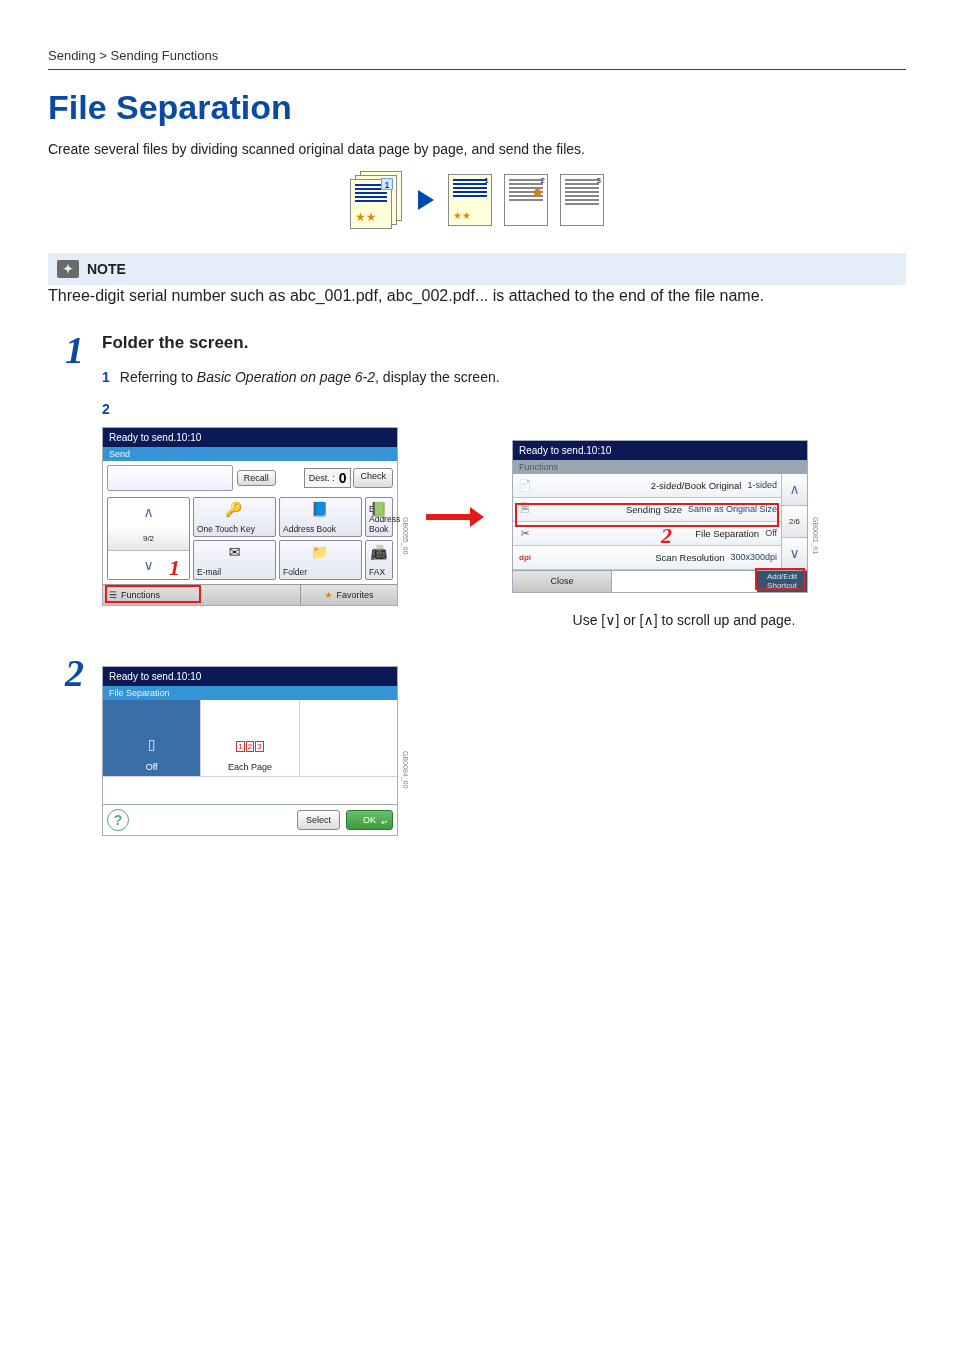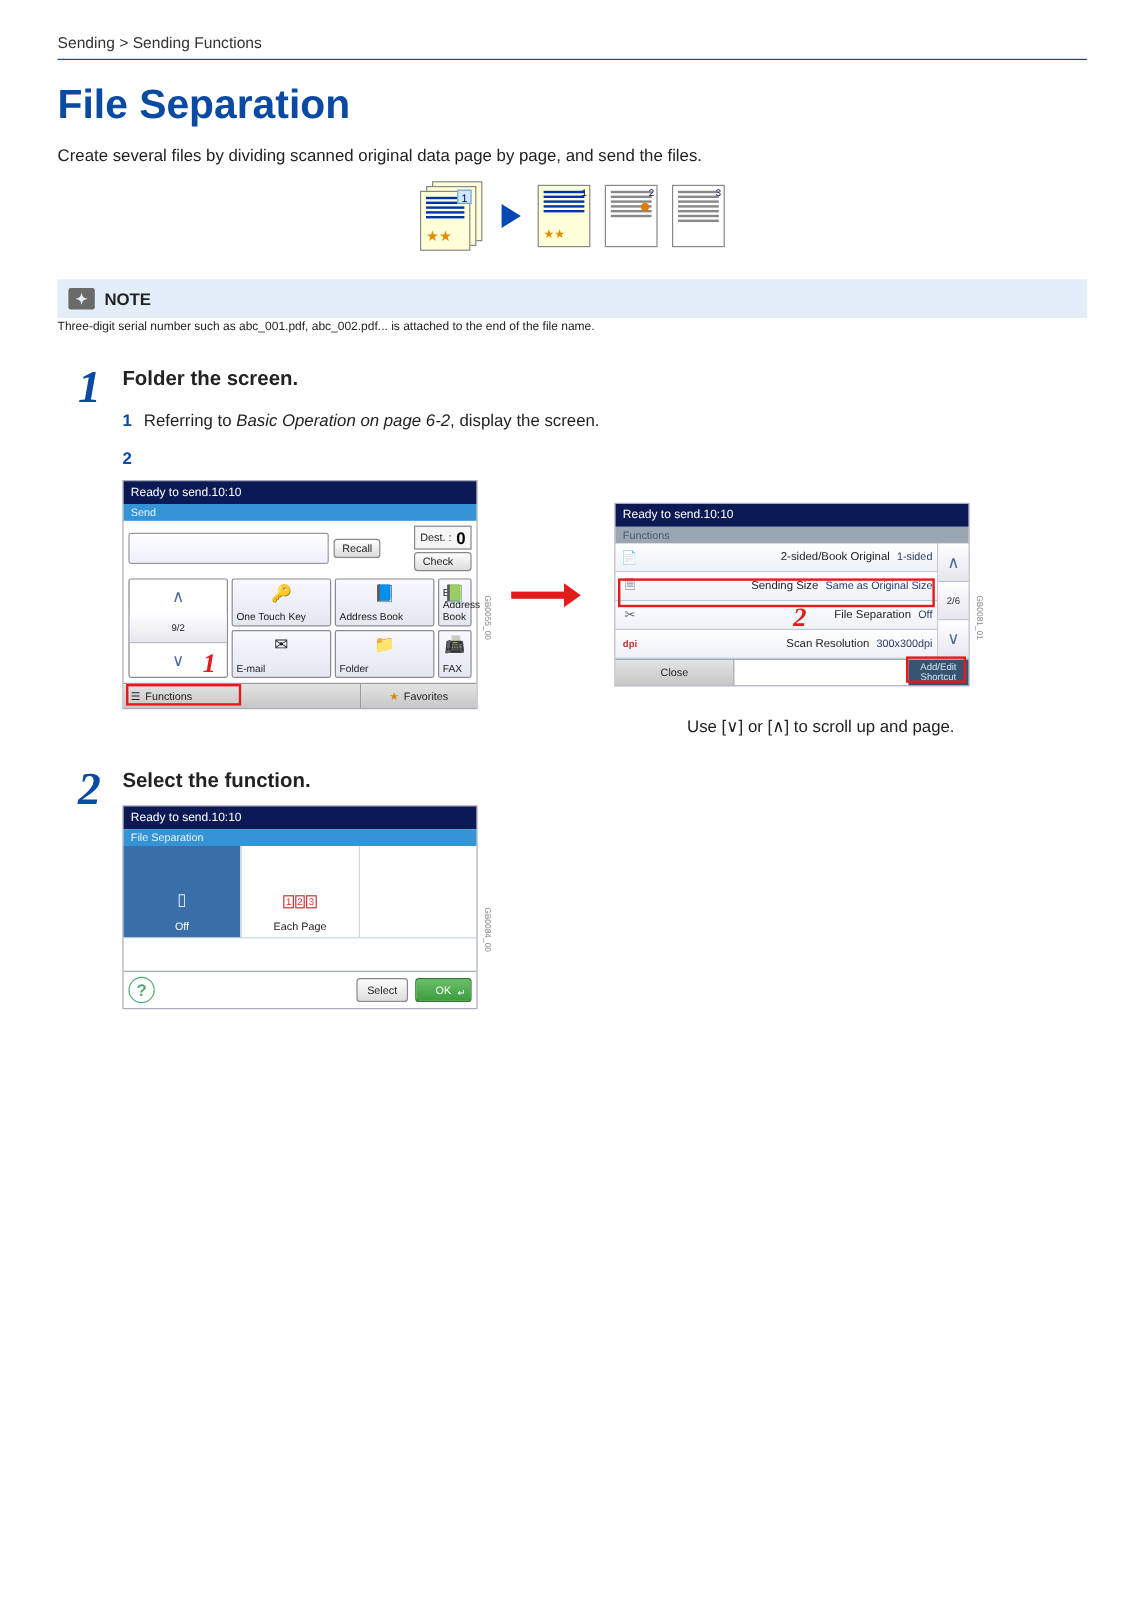--- a/index.html
+++ b/index.html
@@ -1,17 +1,17 @@
 <!DOCTYPE html>
 <html><head>
 <meta charset="utf-8">
 <style>
   * { box-sizing: border-box; margin: 0; padding: 0; }
   html, body { width: 954px; height: 1350px; font-family: Arial, Helvetica, sans-serif; color: #222; background: #fff; }
-  .page { padding: 28px 48px 0 48px; }
+  .page { padding: 28px 48px 0 48px; margin-top: 20px; }
   .breadcrumb { font-size: 13px; color: #333; padding-bottom: 6px; border-bottom: 1.5px solid #0a4aa3; }
   .title { color: #0a4aa3; font-size: 34px; font-weight: 700; margin-top: 18px; }
   .intro { font-size: 14px; margin-top: 14px; }
   .diagram { display: flex; justify-content: center; align-items: center; gap: 14px; margin-top: 14px; }
   .doc-stack { position: relative; width: 54px; height: 58px; }
   .doc-stack .sheet { position: absolute; width: 42px; height: 50px; background: #ffffd9; border: 1px solid #888; }
   .doc-stack .sheet.b1 { left: 10px; top: 0; }
   .doc-stack .sheet.b2 { left: 5px; top: 4px; }
   .doc-stack .sheet.front { left: 0; top: 8px; display: flex; flex-direction: column; }
   .doc-stack .lines { flex: 1; padding: 4px 4px 0 4px; display: flex; flex-direction: column; gap: 2px; }
@@ -25,41 +25,41 @@
   .out-page.w { background: #fff; }
   .out-page .ln { height: 2px; background: #888; }
   .out-page.y .ln { background: #0033aa; }
   .out-page .stars-sm { display: flex; gap: 1px; color: #e08b00; font-size: 10px; margin-top: auto; }
   .out-page .num { position: absolute; right: 2px; top: 1px; font-size: 8px; color: #004; }
   .out-page .dot { width: 7px; height: 7px; border-radius: 50%; background: #e07b00; position: absolute; right: 6px; top: 14px; }
 
   .note-box { background: #e4eef9; border: 1px solid #e4eef9; margin-top: 24px; padding: 6px 8px 6px 8px; }
   .note-line { display: flex; align-items: center; gap: 8px; font-weight: 700; font-size: 14px; }
   .note-icon { width: 22px; height: 18px; background: #6a6a6a; border-radius: 2px; display: flex; align-items: center; justify-content: center; color: #e8eef5; font-size: 12px; }
-  .note-text { font-size: 10px; margin-top: 2px; }
+  .note-text { font-size: 16px; margin-top: 2px; }
 
   .step-wrap { display: flex; gap: 18px; margin-top: 28px; }
   .step-num { font-family: Georgia, 'Times New Roman', serif; font-style: italic; font-weight: 700; color: #0a4aa3; font-size: 38px; width: 36px; text-align: right; line-height: 0.9; flex-shrink: 0; }
   .step-body { flex: 1; }
   .step-head { font-size: 17px; font-weight: 700; }
   .substep { display: flex; gap: 10px; margin-top: 16px; font-size: 14px; }
   .substep .sn { color: #0a4aa3; font-weight: 700; }
   .ital { font-style: italic; }
 
   .screens-row { display: flex; align-items: center; gap: 28px; margin-top: 10px; }
   .screen { width: 296px; background: #fff; border: 1px solid #aab; font-size: 10px; position: relative; }
   .scr-header { background: #0b1a55; color: #fff; padding: 4px 6px; display: flex; justify-content: flex-start; }
   .scr-sub { background: #3494d6; color: #e8f3fb; padding: 2px 6px; font-size: 9px; }
   .scr-sub.gray { background: #9aa6b2; color: #4b5968; }
   .scr-body { padding: 4px 4px 0 4px; }
   .dest-row { display: flex; gap: 4px; align-items: center; }
   .dest-field { flex: 1; height: 26px; border: 1px solid #999; border-radius: 2px; background: linear-gradient(#fff,#eef); }
   .btn3d { border: 1px solid #888; border-radius: 3px; background: linear-gradient(#fefefe,#dcdcdc); padding: 4px 8px; font-size: 9px; white-space: nowrap; }
   .btn3d.sm { padding: 2px 6px; }
-  .dest-right { display: flex; flex-direction: column; gap: 2px; padding-left: 24px; }
+  .dest-right { display: flex; gap: 2px; padding-left: 24px; }
   .dest-count { border: 1px solid #888; background: #f6f6f6; padding: 1px 4px; font-size: 9px; display: flex; gap: 4px; align-items: center; }
   .dest-count .big { font-size: 14px; font-weight: 700; color: #000; }
   .tabs-grid { display: grid; grid-template-columns: repeat(3,1fr) 28px; grid-template-rows: 40px 40px; gap: 3px; margin-top: 6px; }
   .tab-btn { border: 1px solid #889; border-radius: 2px; background: linear-gradient(#f9f9ff,#e3e7f0); display: flex; flex-direction: column; justify-content: flex-end; align-items: flex-start; padding: 2px 3px; font-size: 8.5px; position: relative; }
   .tab-btn .ic { position: absolute; top: 3px; left: 50%; transform: translateX(-50%); font-size: 14px; }
   .arrow-col { display: flex; flex-direction: column; border: 1px solid #889; border-radius: 2px; overflow: hidden; }
   .arrow-col .pg { flex: 1; display: flex; align-items: center; justify-content: center; background: linear-gradient(#fff,#e6e6ee); font-size: 8px; border-bottom: 1px solid #bbb; }
   .arrow-col .ar { flex: 1.2; display: flex; align-items: center; justify-content: center; color: #4b6e9e; font-size: 14px; }
   .scr-footer { display: flex; justify-content: space-between; border-top: 1px solid #999; margin-top: 4px; }
   .foot-btn { flex: 1; border-right: 1px solid #999; background: linear-gradient(#e3e3e3,#c7c7c7); padding: 5px 6px; font-size: 9px; display: flex; align-items: center; gap: 4px; }
@@ -299,21 +299,20 @@
 
       <div class="scroll-hint" style="margin-left:360px;">
         <span>Use [</span><span>∨</span><span>] or [</span><span>∧</span><span>] to scroll up and page.</span>
       </div>
     </div>
   </div>
 
   <div class="step-wrap" style="margin-top:28px;">
     <div class="step-num">2</div>
     <div class="step-body">
-      <div class="step-head">Select the function.</div>
 
       <div style="margin-top:10px;">
         <div class="screen">
           <div class="scr-header">
             <span>Ready to send.</span>
             <span>10:10</span>
           </div>
           <div class="scr-sub">File Separation</div>
           <div class="screen3-body">
             <div class="opt-card active">

